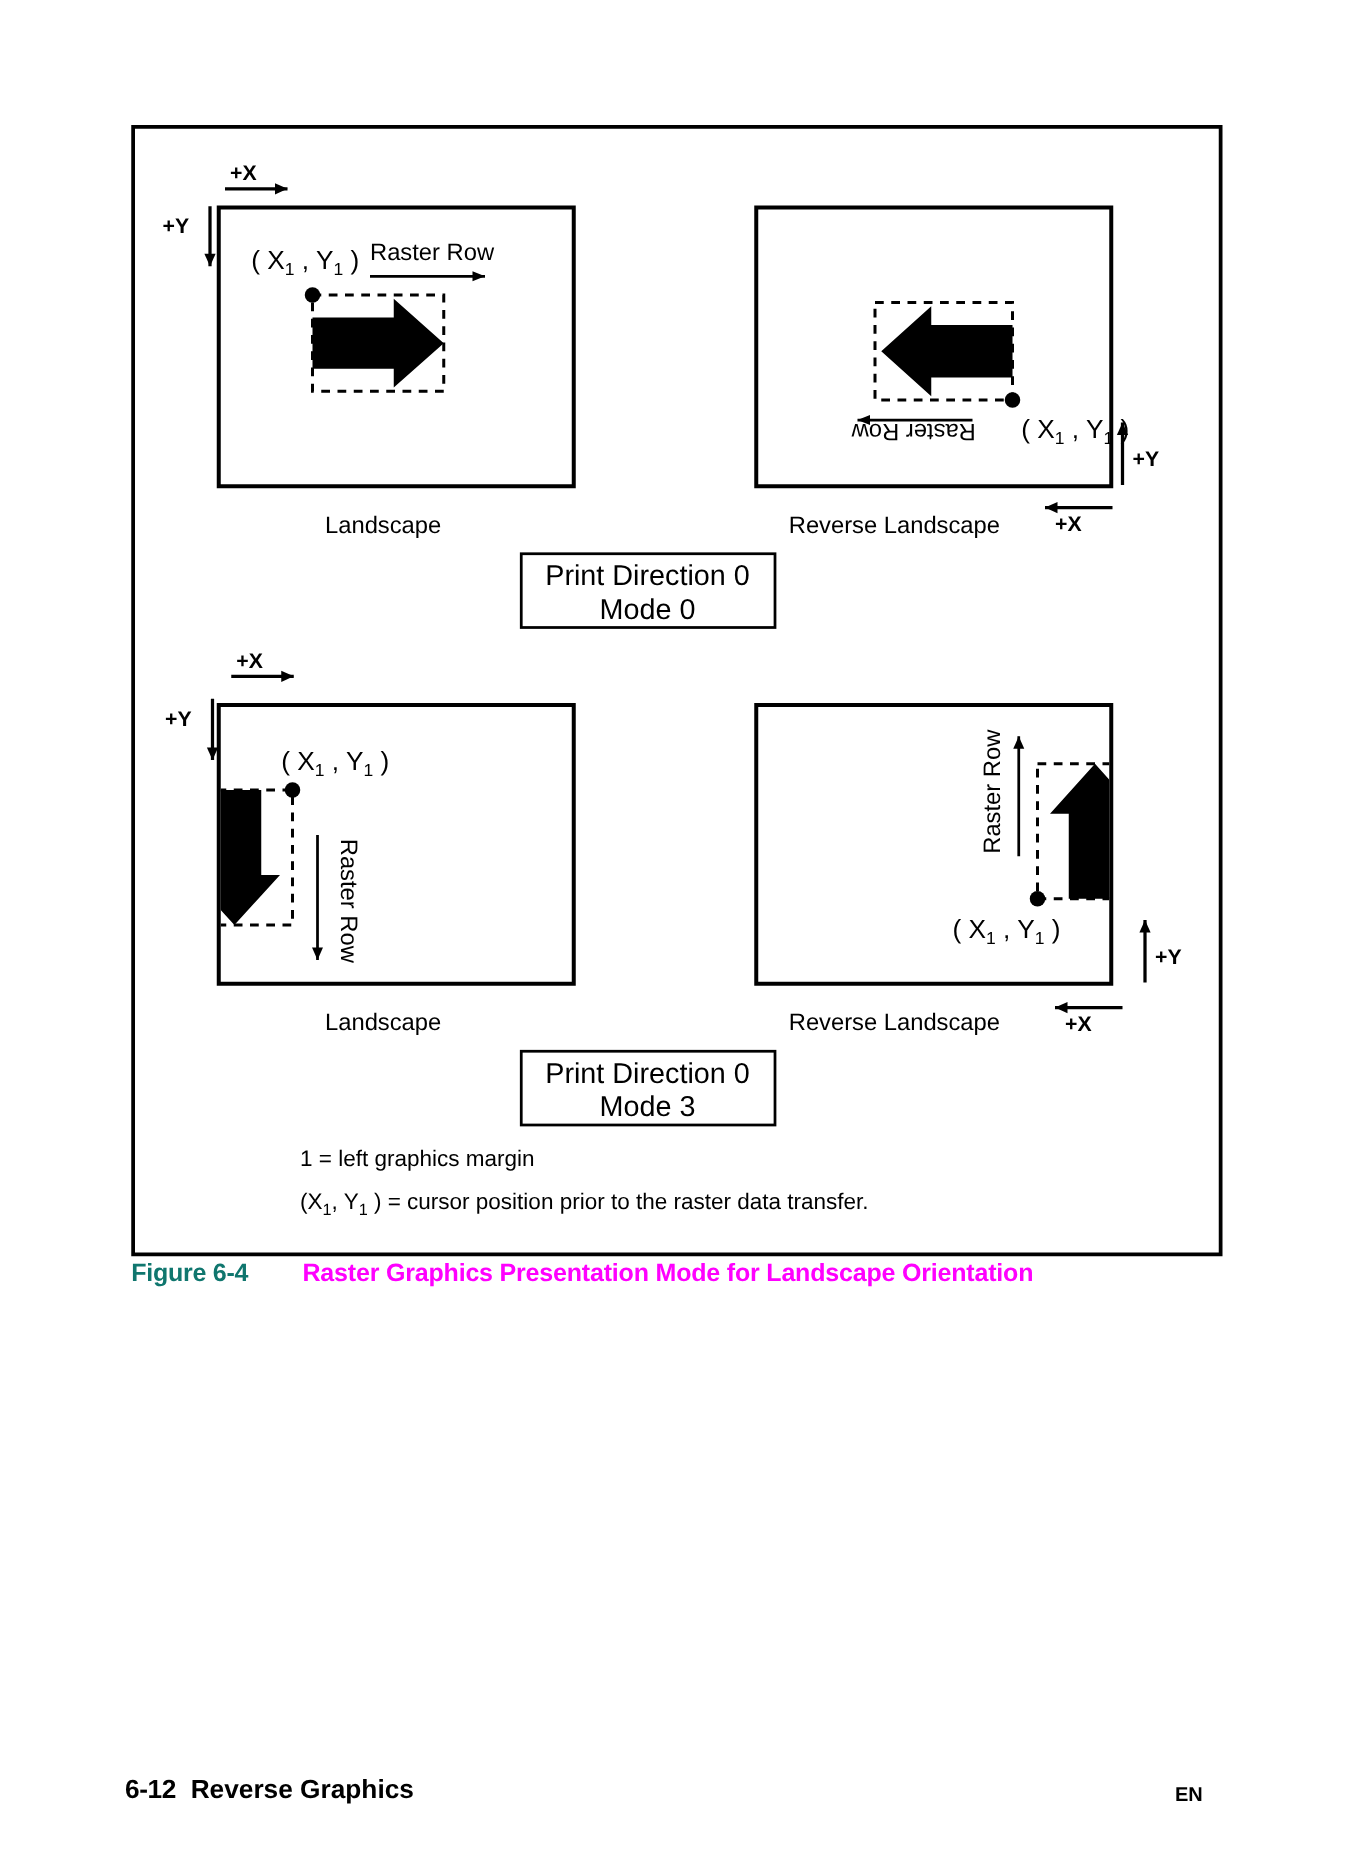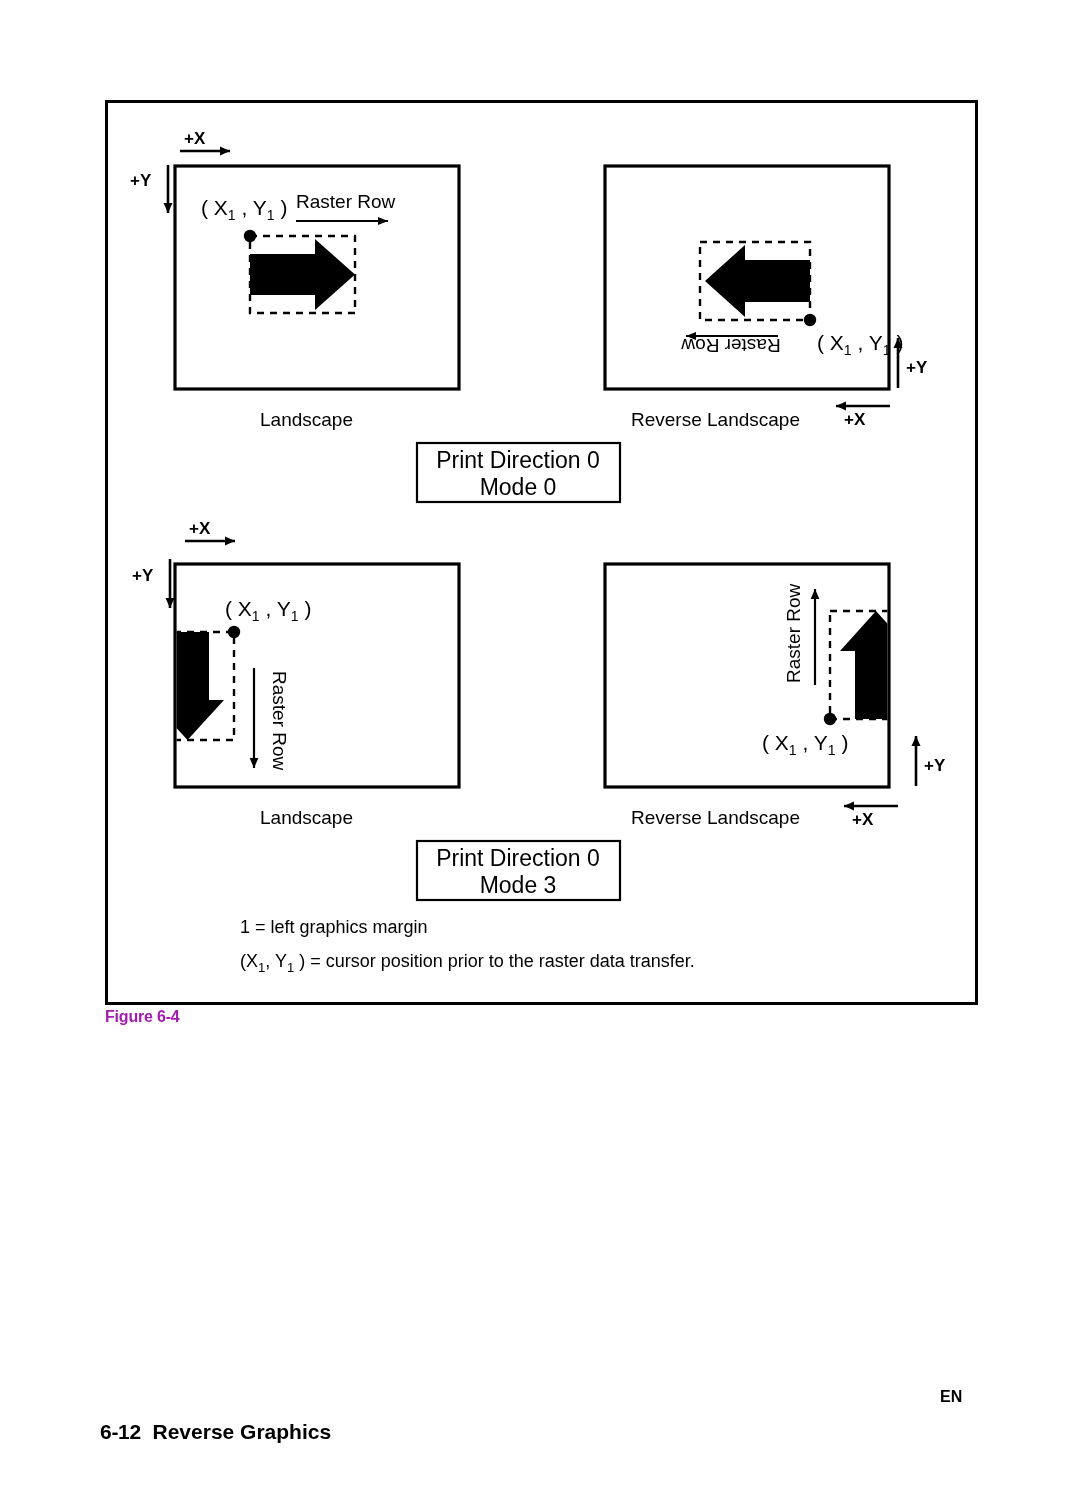--- a/index.html
+++ b/index.html
@@ -49,23 +49,23 @@
     left: 105px;
     top: 1008px;
     width: 880px;
     height: 28px;
     white-space: nowrap;
   }
   .caption-num {
     position: absolute;
     left: 0px;
     top: 0px;
-    font-size: 16px;
+    font-size: 20px;
     font-weight: bold;
-    color: #a21caf;
+    color: #0f766e;
     letter-spacing: -0.2px;
   }
   .caption-title {
     position: absolute;
     left: 137px;
     top: 0px;
     font-size: 20px;
     font-weight: bold;
     color: #ff00ff;
     letter-spacing: -0.15px;
@@ -78,21 +78,21 @@
     top: 1420px;
     font-size: 21px;
     font-weight: bold;
     color: #000;
     white-space: nowrap;
   }
   .footer-left .pg { letter-spacing: -0.3px; }
   .footer-right {
     position: absolute;
     left: 940px;
-    top: 1388px;
+    top: 1428px;
     font-size: 16px;
     font-weight: bold;
     color: #000;
   }
 
   svg text { font-family: "Liberation Sans", sans-serif; fill: #000; }
   .lbl      { font-size: 19px; }
   .axis-lbl { font-size: 17px; font-weight: 600; }
   .coord    { font-size: 21px; }
   .coord-sub{ font-size: 14px; }
@@ -287,20 +287,21 @@
         <text class="legend" x="132" y="864">
           <tspan>(X</tspan><tspan class="legend-sub" dy="5">1</tspan><tspan dy="-5">,  Y</tspan><tspan class="legend-sub" dy="5">1</tspan><tspan dy="-5"> )  =  cursor  position  prior  to  the  raster  data  transfer.</tspan>
         </text>
       </g>
 
     </svg>
   </div>
 
   <div class="caption">
     <span class="caption-num">Figure 6-4</span>
+    <span class="caption-title">Raster Graphics Presentation Mode for Landscape Orientation</span>
   </div>
 
   <div class="footer-left">
     <span class="pg">6-12</span><span>&nbsp;&nbsp;</span><span>Reverse Graphics</span>
   </div>
   <div class="footer-right">EN</div>
 
 </div>
 
 </body></html>

